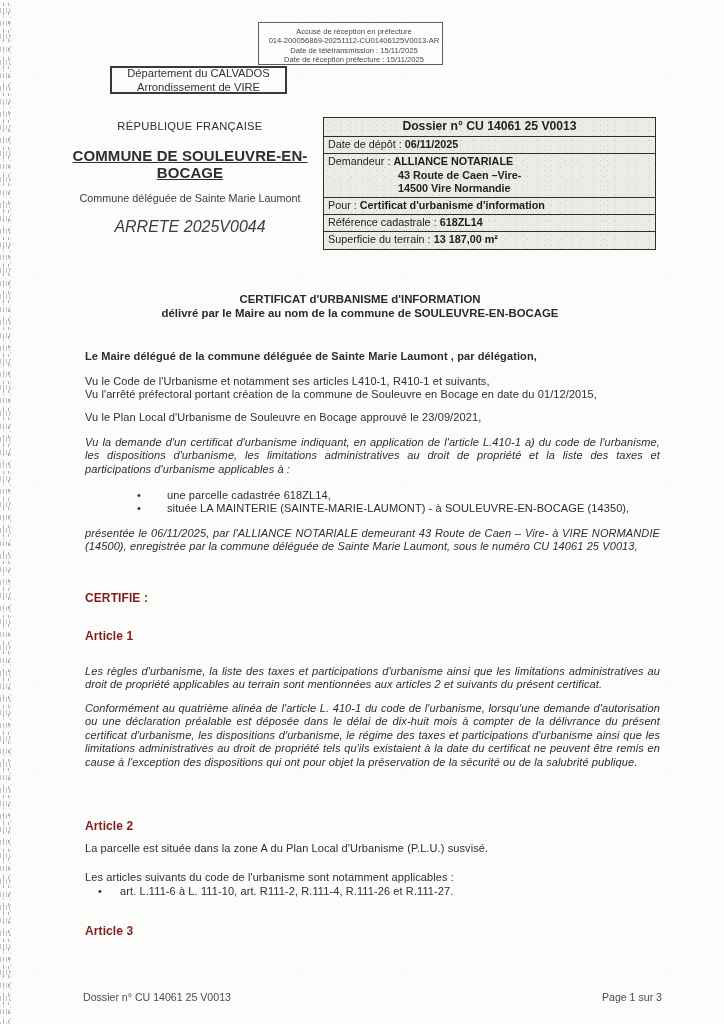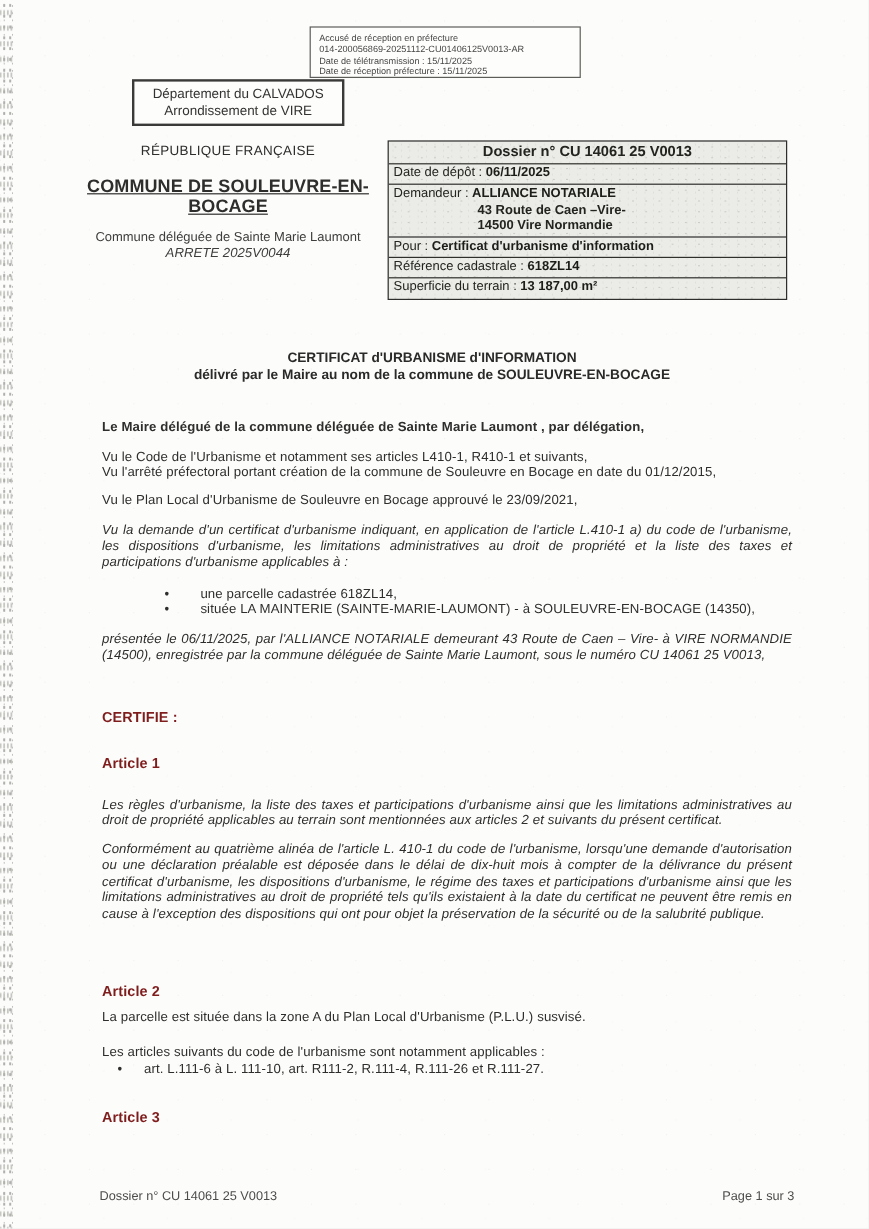--- a/index.html
+++ b/index.html
@@ -22,37 +22,37 @@
     position:absolute;left:0;top:0;width:11px;height:1024px;opacity:.55;
     background-image:
       radial-gradient(#6f6f6a .6px, transparent .8px),
       radial-gradient(#9a9a94 .5px, transparent .7px),
       radial-gradient(#83837e .5px, transparent .7px);
     background-size:5px 9px,3px 13px,7px 6px;
     background-position:1px 0,2px 4px,0 2px;
   }
   
   .stamp{
-    position:absolute;left:258px;top:22px;width:226px;height:43px;
+    position:absolute;left:258px;top:22px;width:185px;height:43px;
     border:1px solid #5c5c58;background:#fdfdfc;box-sizing:border-box;
-    padding:4px 0 0 7px;font-size:7.6px;line-height:9.4px;color:#474745;
+    padding:4px 0 0 7px;font-size:7.6px;line-height:9.4px;color:#474745;text-align:center;
   }
   
   .dept{
-    position:absolute;left:110px;top:66px;width:177px;height:39px;
+    position:absolute;left:110px;top:66px;width:177px;height:28px;
     border:2px solid #3a3a38;background:#fdfdfc;box-sizing:border-box;
     display:flex;flex-direction:column;justify-content:center;align-items:center;
     font-size:11.2px;line-height:14px;color:#333331;text-align:right;
   }
   
   .left-head{position:absolute;left:55px;top:120px;width:270px;text-align:center;color:#2e2e2c;}
   .left-head .republic{font-weight:normal;font-size:11.2px;letter-spacing:.3px;}
   .left-head .commune{font-weight:bold;font-size:15px;text-decoration:underline;margin-top:15px;letter-spacing:.1px;}
   .left-head .italic1{font-size:10.8px;color:#3d3d3b;margin-top:11px;}
-  .left-head .italic2{font-style:italic;font-size:11px;color:#3d3d3b;margin-top:1px;}
+  .left-head .italic2{font-style:italic;font-size:16px;color:#3d3d3b;margin-top:14px;}
   
   .dtable{
     position:absolute;left:323px;top:117px;width:333px;box-sizing:border-box;
     border:1.5px solid #2e2e2c;
     background-color:#ebebe8;
     background-image:
       radial-gradient(#d4d4cf .5px, transparent .7px),
       radial-gradient(#c8c8c2 .5px, transparent .7px);
     background-size:7px 5px,11px 9px;
     font-size:10.8px;line-height:13.2px;color:#23231f;

